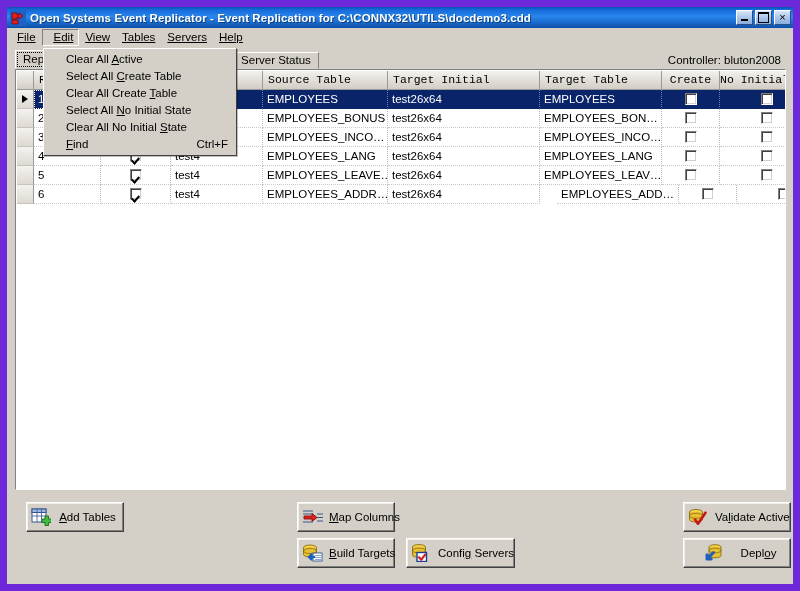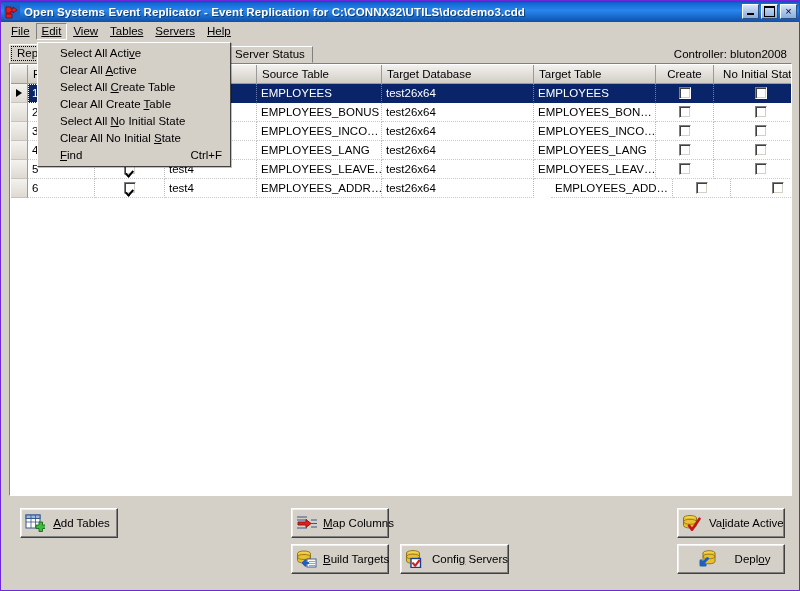--- a/index.html
+++ b/index.html
@@ -9,21 +9,21 @@
     font-family: "Liberation Sans", sans-serif;
     overflow: hidden;
     background: #d4d0c8;
   }
 
   
   #window {
     position: absolute; left: 0; top: 0;
     width: 800px; height: 591px;
     background: #3b82f6;
-    border: 1px solid #6d28d9;
+    border: 7px solid #6d28d9;
     display: flex; flex-direction: column;
   }
 
   
   #titlebar {
     height: 21px; flex: 0 0 21px;
     background: linear-gradient(to bottom,#0a4fb0 0%, #1468d8 12%, #2a86ec 45%, #1b6ed2 70%, #0f4fa8 100%);
     display: flex; align-items: center;
     padding: 0 2px 0 3px;
     position: relative;
@@ -68,21 +68,21 @@
   }
   .menu-item {
     font-size: 11.5px; color: #000;
     padding: 2px 6px 3px 6px;
     cursor: default; white-space: nowrap; text-decoration: underline;
   }
   .menu-item.active {
     background: #d4d0c8;
     border: 1px solid;
     border-color: #808080 #fff #fff #808080;
-    padding: 1px 5px 2px 5px;
+    padding: 1px 5px 2px 11px;
   }
   .mn { text-decoration: none; }
   .mn u { text-decoration: underline; }
 
   
   #dropdown {
     position: absolute;
     left: 36px; top: 41px;
     width: 194px;
     background: #d4d0c8;
@@ -169,20 +169,21 @@
   }
   .gh-cell {
     background: linear-gradient(to bottom,#f4f2ef 0%, #e6e3de 40%, #d2cec6 100%);
     border-right: 1px solid #9a9a9a;
     border-bottom: 1px solid #9a9a9a;
     font-size: 11.5px; color:#000;
     line-height: 18px;
     padding-left: 5px;
     overflow: hidden; white-space: nowrap;
     cursor: default;
+    font-family: Liberation Mono, monospace;
   }
   .gh-cell.center { text-align: center; padding-left:0; }
   .gh-corner {
     width: 17px; flex: 0 0 17px;
     background: linear-gradient(to bottom,#f4f2ef,#d2cec6);
     border-right: 1px solid #9a9a9a; border-bottom: 1px solid #9a9a9a;
   }
   .grid-rows { flex: 1 1 auto; background:#fff; }
   .grow { display: flex; height: 19px; }
   .grow .rowhdr {
@@ -274,23 +275,20 @@
     <div class="menu-item"><span class="mn"><u>F</u>ile</span></div>
     <div class="menu-item active"><span class="mn"><u>E</u>dit</span></div>
     <div class="menu-item"><span class="mn"><u>V</u>iew</span></div>
     <div class="menu-item"><span class="mn"><u>T</u>ables</span></div>
     <div class="menu-item"><span class="mn">Se<u>r</u>vers</span></div>
     <div class="menu-item"><span class="mn">Hel<u>p</u></span></div>
   </div>
 
   <div id="dropdown">
     <div class="dd-item">
-      <span class="dd-label"><span>Select All Acti</span><u>v</u><span>e</span></span>
-    </div>
-    <div class="dd-item">
       <span class="dd-label"><span>Clear All </span><u>A</u><span>ctive</span></span>
     </div>
     <div class="dd-item">
       <span class="dd-label"><span>Select All </span><u>C</u><span>reate Table</span></span>
     </div>
     <div class="dd-item">
       <span class="dd-label"><span>Clear All Create </span><u>T</u><span>able</span></span>
     </div>
     <div class="dd-item">
       <span class="dd-label"><span>Select All </span><u>N</u><span>o Initial State</span></span>
@@ -313,21 +311,21 @@
     </div>
 
     <div id="gridwrap">
       <div id="grid-inner">
         <div class="grid-header">
           <div class="gh-corner"></div>
           <div class="gh-cell" style="width:67px;flex:0 0 67px;">Rep</div>
           <div class="gh-cell" style="width:70px;flex:0 0 70px;"></div>
           <div class="gh-cell" style="width:92px;flex:0 0 92px;"></div>
           <div class="gh-cell" style="width:125px;flex:0 0 125px;">Source Table</div>
-          <div class="gh-cell" style="width:152px;flex:0 0 152px;">Target Database</div>
+          <div class="gh-cell" style="width:152px;flex:0 0 152px;">Target Initial</div>
           <div class="gh-cell" style="width:122px;flex:0 0 122px;">Target Table</div>
           <div class="gh-cell center" style="width:58px;flex:0 0 58px;">Create</div>
           <div class="gh-cell center" style="width:94px;flex:0 0 94px;">No Initial State</div>
         </div>
 
         <div class="grid-rows">
 
           <div class="grow selected">
             <div class="rowhdr">
                 <div class="arrow"></div>

